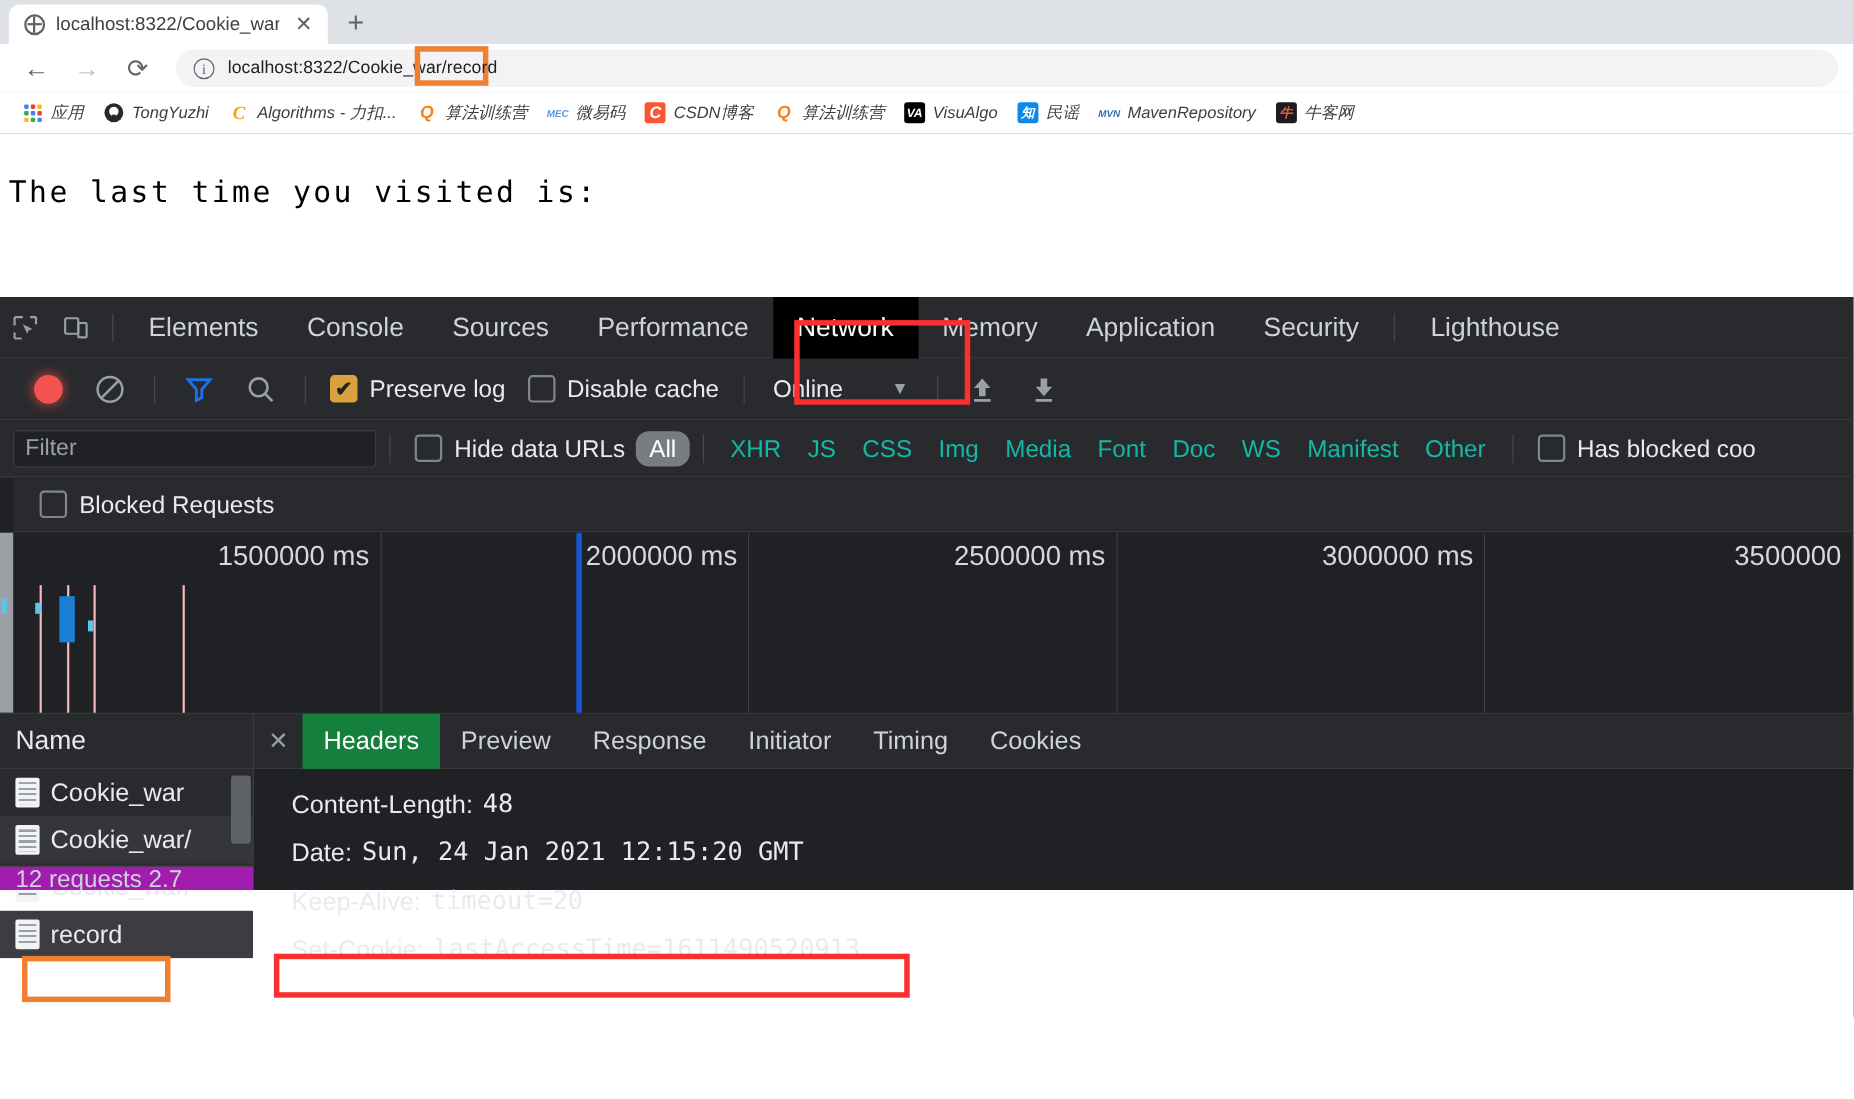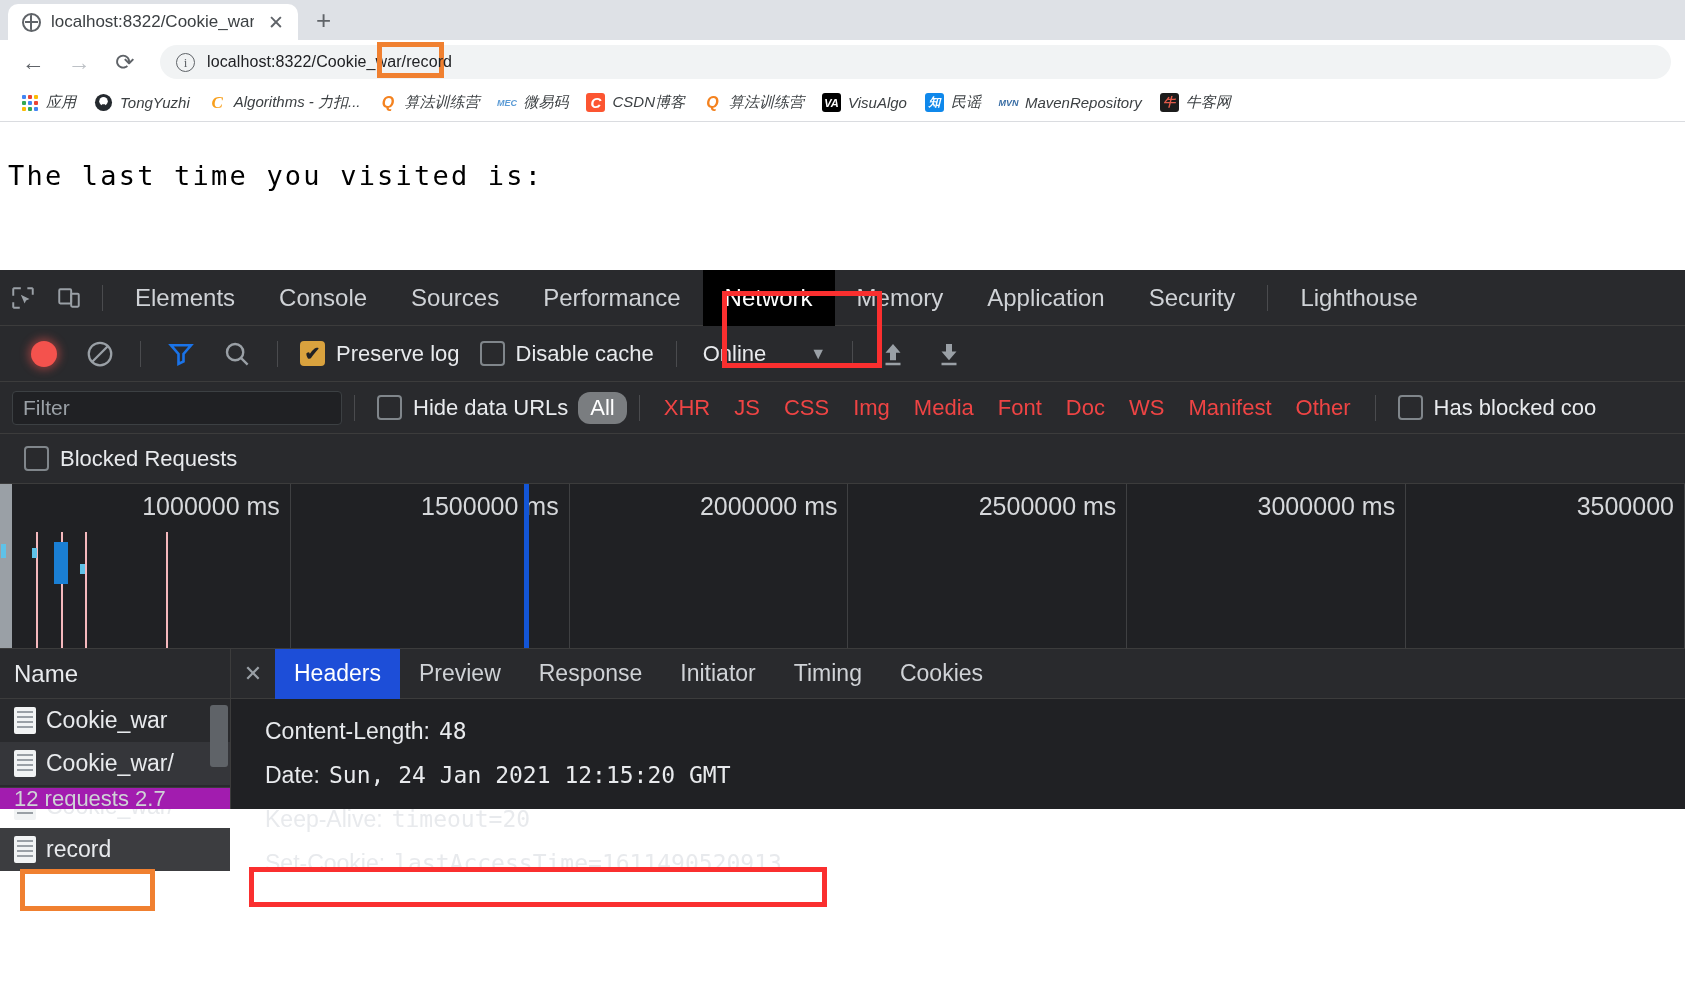--- a/index.html
+++ b/index.html
@@ -101,25 +101,25 @@
                 justify-content: center; color: #202124; font-size: 19px; font-weight: bold; }
   .throttle { display: flex; align-items: center; gap: 44px; font-size: 22px; color: #e8eaed;
               padding: 0 14px; cursor: pointer; }
   .caret { font-size: 16px; color: #9aa0a6; }
 
   .dt-filterbar { height: 52px; background: #292a2d; display: flex; align-items: center;
                   padding: 0 12px; gap: 0; border-bottom: 1px solid #3c3c3c; }
   .filter-input { width: 330px; height: 34px; background: #202124; border: 1px solid #3c4043;
                   border-radius: 4px; color: #9aa0a6; font-size: 21px; display: flex;
                   align-items: center; padding: 0 10px; }
-  .ftype { font-size: 22px; color: #ef4444; padding: 3px 12px; border-radius: 12px; cursor: pointer; white-space: nowrap; }
+  .ftype { font-size: 22px; color: #14b8a6; padding: 3px 12px; border-radius: 12px; cursor: pointer; white-space: nowrap; }
   .ftype.active { background: #7a7d80; color: #fff; }
 
   .dt-blocked { height: 50px; background: #292a2d; display: flex; align-items: center; padding: 0 14px;
-                border-bottom: 1px solid #3c3c3c; }
+                border-bottom: 1px solid #3c3c3c; margin-left: 12px; }
 
   
   .overview { height: 165px; background: #202124; position: relative;
               border-bottom: 1px solid #3c3c3c; overflow: hidden; }
   .ov-grid { position: absolute; inset: 0; display: flex; }
   .ov-cell { flex: 1 1 0; border-right: 1px solid #3f4042; position: relative; }
   .ov-cell .lbl { position: absolute; right: 10px; top: 8px; font-size: 25px; color: #d6d8db; white-space: nowrap; }
   .ov-first { width: 12px; background: #9aa0a6; flex: 0 0 auto; }
   .ov-mark { position: absolute; top: 48px; width: 2px; height: 117px; background: #f5b8bd; }
   .ov-bar { position: absolute; width: 14px; background: #1a7fd4; }
@@ -147,21 +147,21 @@
                background: #a21caf; border-top: 1px solid #3c3c3c; display: flex;
                align-items: center; padding-left: 14px; font-size: 22px; color: #cfd2d6;
                overflow: hidden; }
 
   .detail { flex: 1 1 auto; background: #202124; position: relative; }
   .dt-subtabs { height: 50px; background: #292a2d; display: flex; align-items: center;
                 border-bottom: 1px solid #3c3c3c; }
   .subtab-close { width: 44px; text-align: center; font-size: 22px; color: #9aa0a6; cursor: pointer; }
   .subtab { padding: 0 19px; height: 50px; display: flex; align-items: center;
             font-size: 23px; color: #cfd2d6; cursor: pointer; white-space: nowrap; }
-  .subtab.selected { background: #1d4ed8; color: #fff; }
+  .subtab.selected { background: #15803d; color: #fff; }
 
   .hdrs { padding: 10px 0 0 34px; }
   .hdr-row { height: 44px; display: flex; align-items: center; font-size: 23px; position: relative; }
   .hdr-key { font-weight: normal; color: #e8eaed; white-space: nowrap; }
   .hdr-val { font-family: "DejaVu Sans Mono", monospace; color: #e8eaed; margin-left: 9px; white-space: nowrap; }
 
   
   .anno { position: absolute; pointer-events: none; }
   .anno-red { border: 5px solid #fa2f2f; }
   .anno-orange { border: 5px solid #f08030; }
@@ -379,23 +379,20 @@
     <div class="cbrow">
       <span class="cb"></span>
       <span>Blocked Requests</span>
     </div>
   </div>
 
   <div class="overview">
     <div class="ov-grid">
       <div class="ov-first"></div>
       <div class="ov-cell">
-          <span class="lbl">1000000 ms</span>
-        </div>
-      <div class="ov-cell">
           <span class="lbl">1500000 ms</span>
         </div>
       <div class="ov-cell">
           <span class="lbl">2000000 ms</span>
         </div>
       <div class="ov-cell">
           <span class="lbl">2500000 ms</span>
         </div>
       <div class="ov-cell">
           <span class="lbl">3000000 ms</span>

